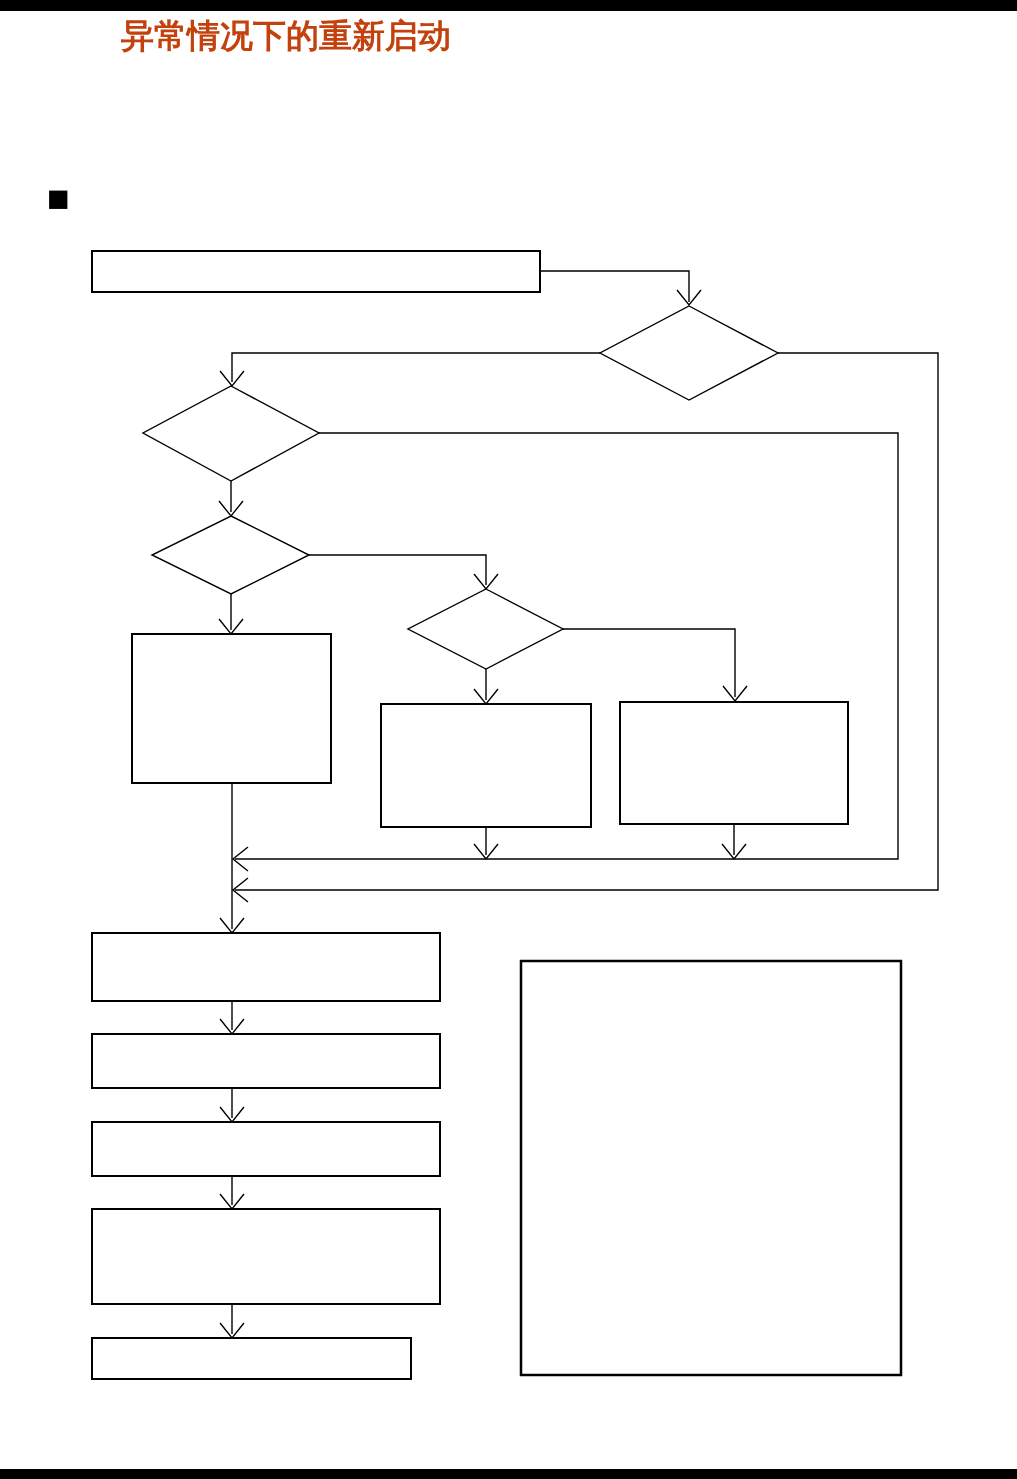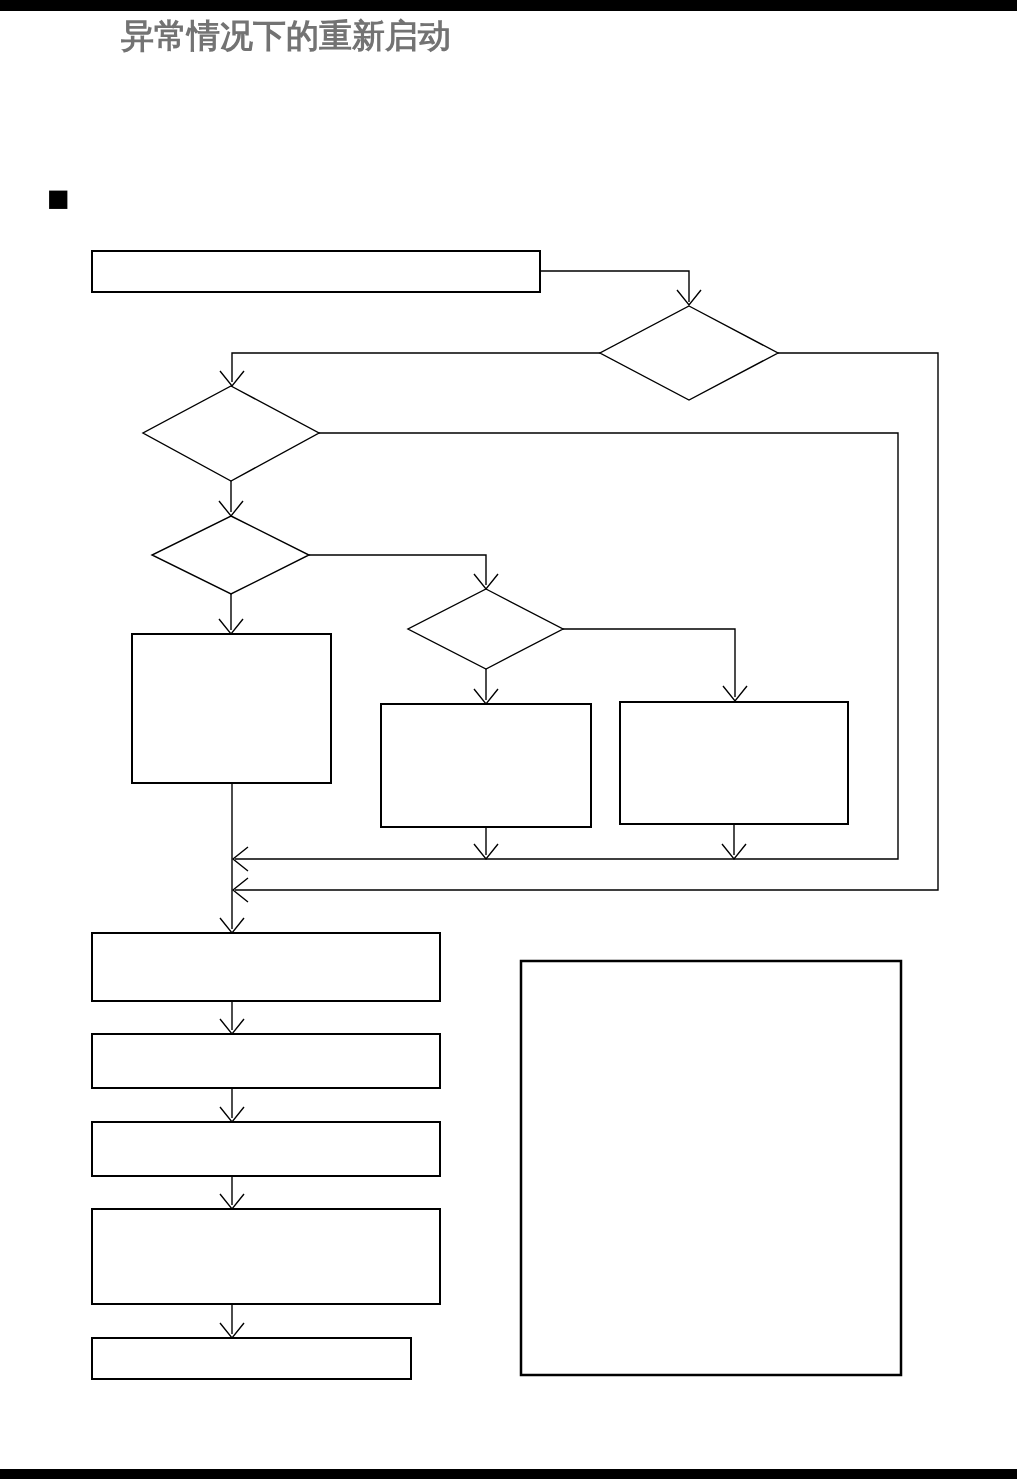--- a/index.html
+++ b/index.html
@@ -11,21 +11,21 @@
     overflow:hidden;
     margin:0 auto;
   }
   .rule{
     position:absolute;left:0;width:1017px;background:#000000;
   }
   .rule-top{top:0;height:11px;}
   .rule-bottom{top:1469px;height:10px;}
   .page-title{
     position:absolute;left:121px;top:17px;
-    font-size:33px;line-height:38px;font-weight:bold;color:#737373;
+    font-size:33px;line-height:38px;font-weight:bold;color:#c2410c;
     letter-spacing:0px;white-space:nowrap;
   }
   .section-marker{
     position:absolute;left:47px;top:186px;
     font-size:24px;line-height:24px;color:#000000;
   }
   svg.flowchart{position:absolute;left:0;top:0;}
 </style>
 </head>
 <body>

